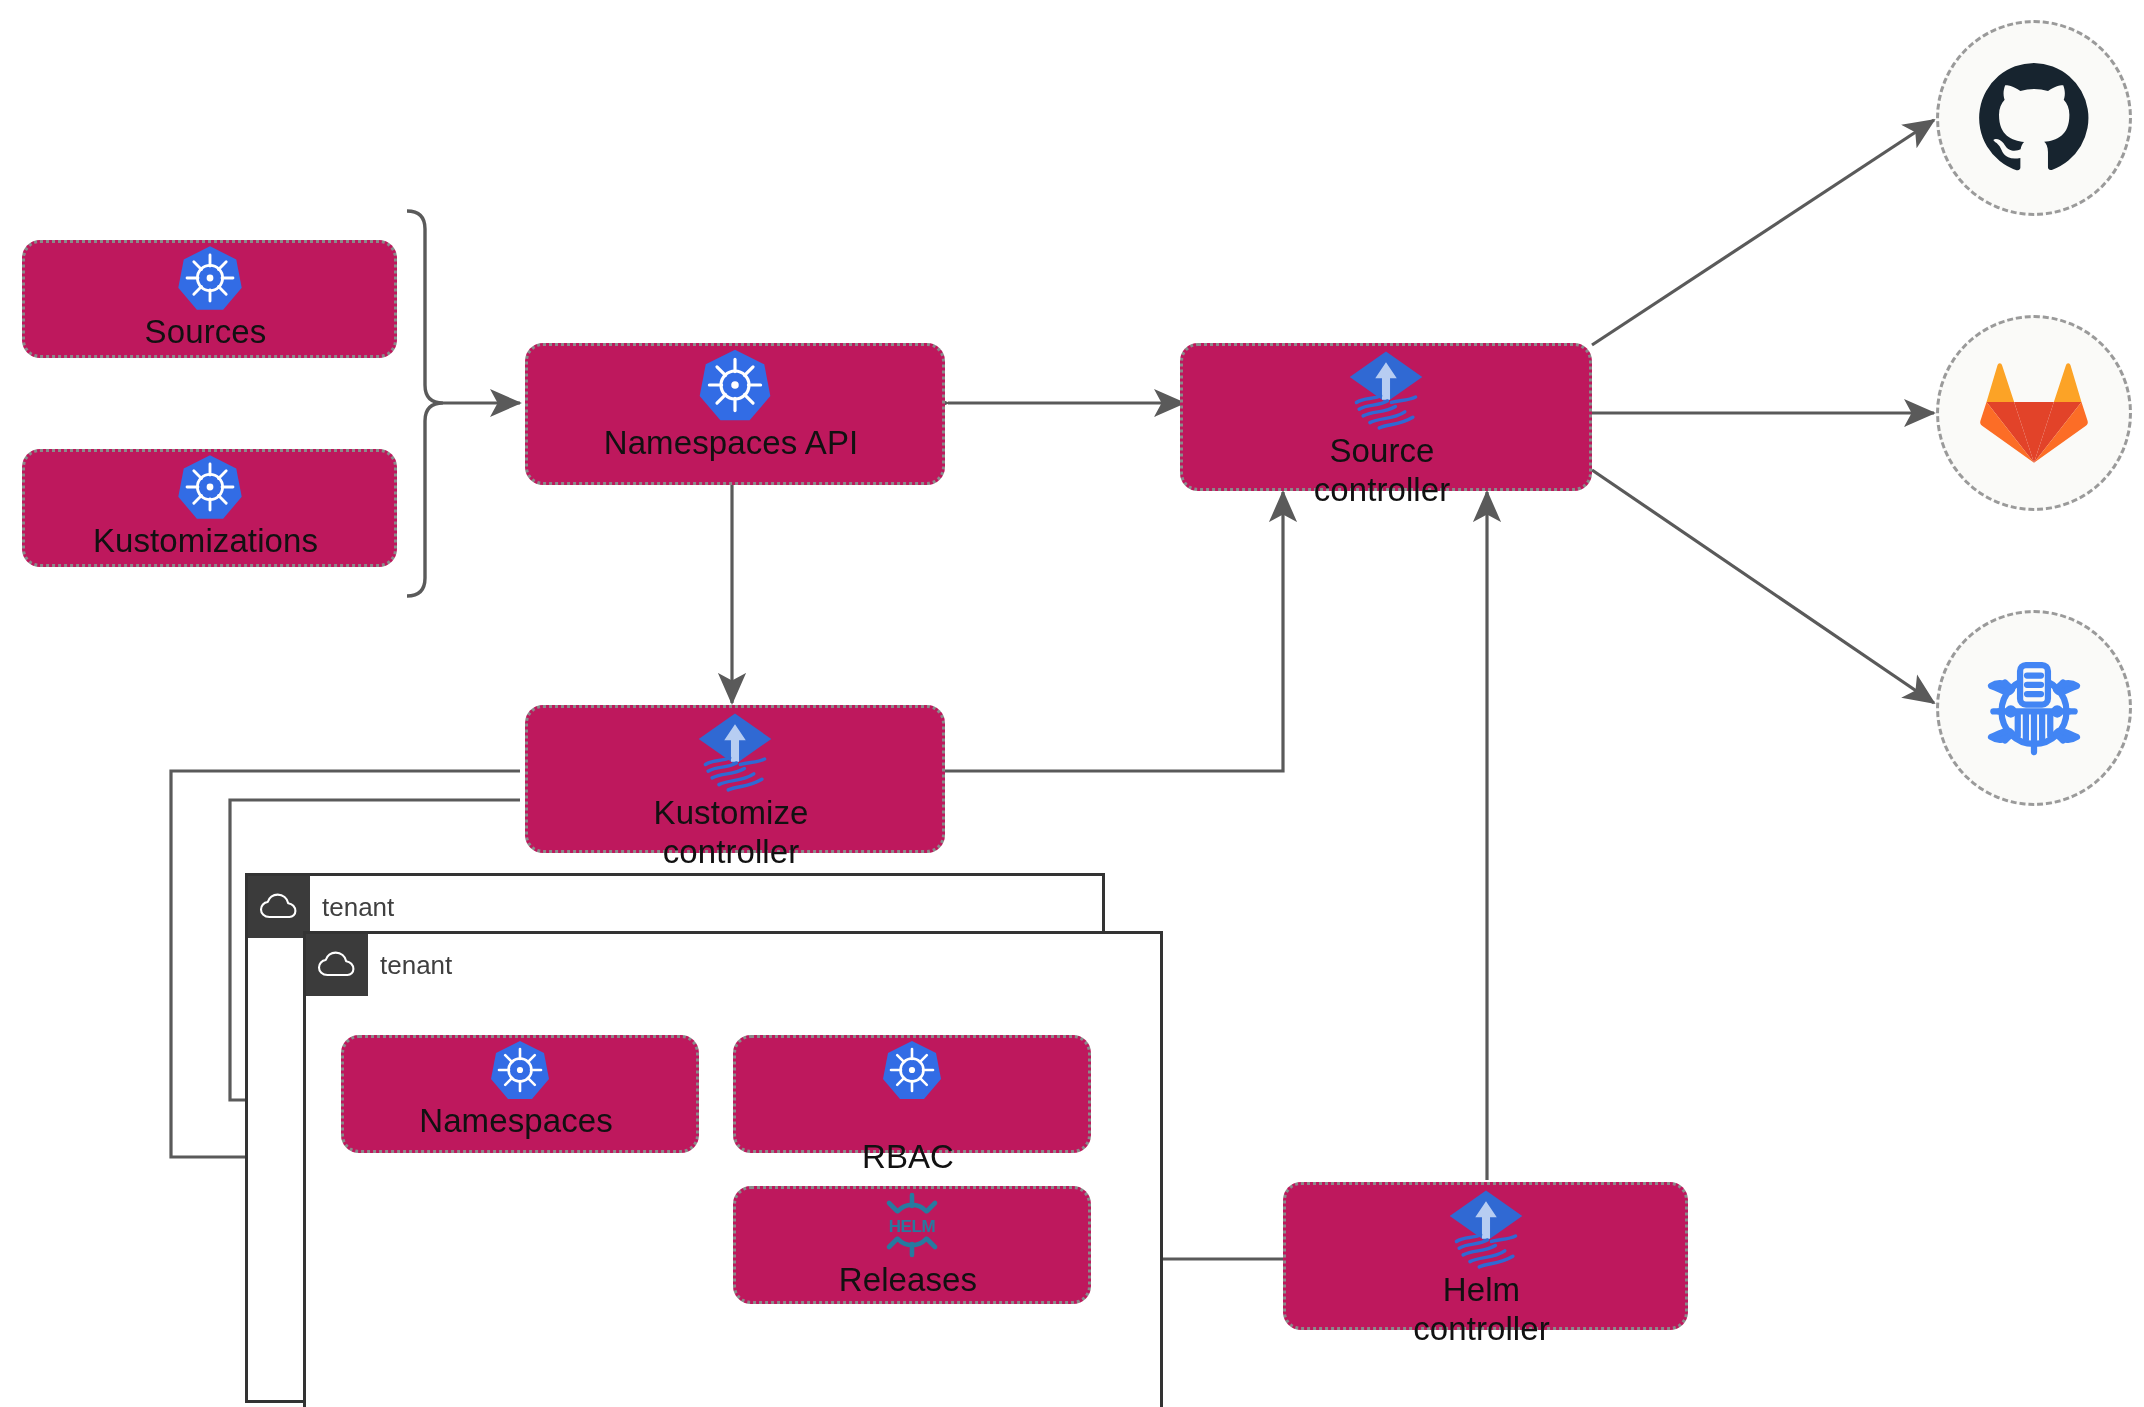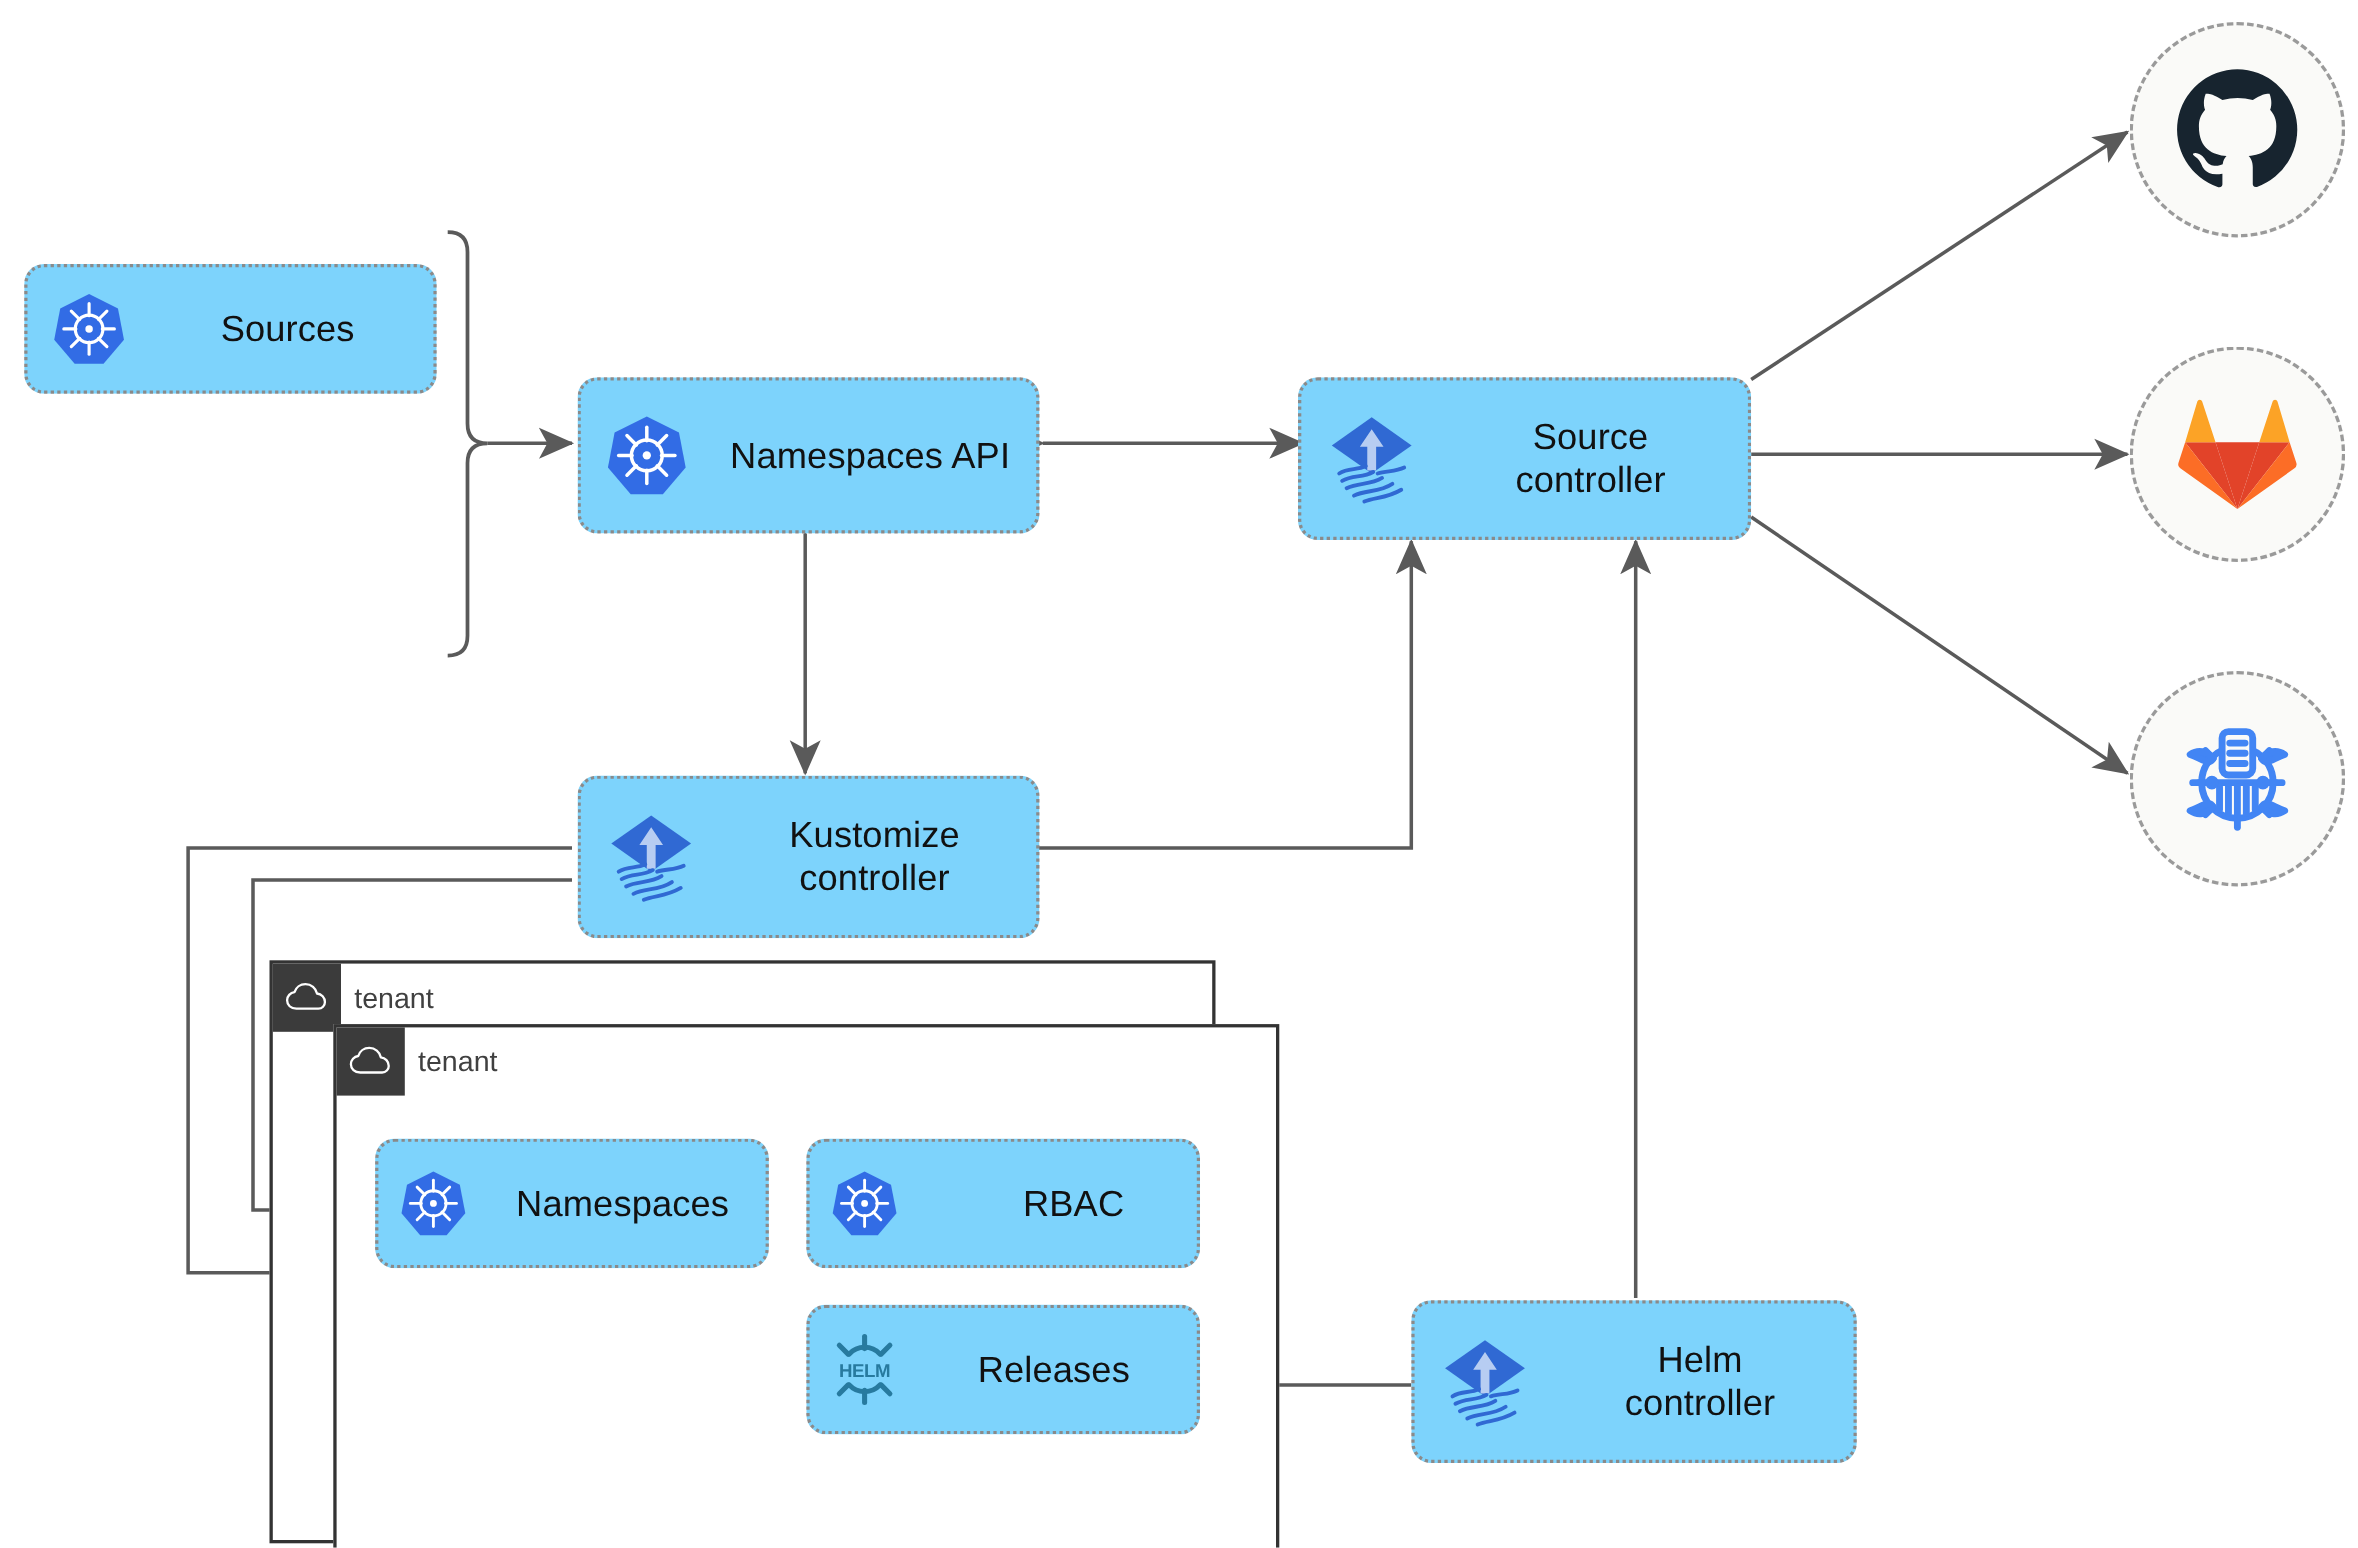--- a/index.html
+++ b/index.html
@@ -3,26 +3,27 @@
 <meta charset="utf-8">
 <style>
   html,body{margin:0;padding:0;background:#ffffff;}
   body{font-family:"Liberation Sans",sans-serif;}
   #stage{position:relative;width:2144px;height:1407px;background:#fff;overflow:hidden;}
   svg.edges{position:absolute;left:0;top:0;width:2144px;height:1407px;pointer-events:none;}
 
   
   .node{
     position:absolute;
-    background:#7dd3fc;
+    background:#be185d;
     border:3px dotted #8a8a8a;
     border-radius:18px;
     display:flex;
     align-items:center;
     box-sizing:border-box;
+    flex-direction:column;
   }
   .node .ico{flex:0 0 auto;display:flex;align-items:center;justify-content:center;}
   .node .lbl{
     flex:1 1 auto;text-align:center;color:#111;
     font-size:33px;line-height:1.18;letter-spacing:.1px;
     padding-right:8px;
   }
   .node.two-line .lbl{font-size:33px;}
 
   
@@ -107,20 +108,40 @@
           <line x1="17.2" y1="17.2" x2="24.2" y2="24.2"></line>
           <line x1="39.8" y1="39.8" x2="46.8" y2="46.8"></line>
           <line x1="46.8" y1="17.2" x2="39.8" y2="24.2"></line>
           <line x1="24.2" y1="39.8" x2="17.2" y2="46.8"></line>
         </g>
       </svg>
     </div>
     <div class="lbl">Sources</div>
   </div>
 
+  <div class="node" style="left:22px;top:449px;width:375px;height:118px;">
+    <div class="ico" style="width:112px;">
+      <svg width="70" height="70" viewBox="0 0 64 64">
+        <polygon points="32,3 56,15 61,41 44,61 20,61 3,41 8,15" fill="#326ce5"></polygon>
+        <g fill="none" stroke="#fff" stroke-width="2.6" stroke-linecap="round">
+          <circle cx="32" cy="32" r="11.5"></circle>
+          <circle cx="32" cy="32" r="3.1" fill="#fff" stroke="none"></circle>
+          <line x1="32" y1="11" x2="32" y2="21"></line>
+            <line x1="32" y1="43" x2="32" y2="53"></line>
+          <line x1="11" y1="32" x2="21" y2="32"></line>
+            <line x1="43" y1="32" x2="53" y2="32"></line>
+          <line x1="17.2" y1="17.2" x2="24.2" y2="24.2"></line>
+            <line x1="39.8" y1="39.8" x2="46.8" y2="46.8"></line>
+          <line x1="46.8" y1="17.2" x2="39.8" y2="24.2"></line>
+            <line x1="24.2" y1="39.8" x2="17.2" y2="46.8"></line>
+        </g>
+      </svg>
+    </div>
+    <div class="lbl">Kustomizations</div>
+  </div>
 
   <div class="node" style="left:525px;top:343px;width:420px;height:142px;">
     <div class="ico" style="width:120px;">
       <svg width="78" height="78" viewBox="0 0 64 64">
         <polygon points="32,3 56,15 61,41 44,61 20,61 3,41 8,15" fill="#326ce5"></polygon>
         <g fill="none" stroke="#fff" stroke-width="2.6" stroke-linecap="round">
           <circle cx="32" cy="32" r="11.5"></circle>
           <circle cx="32" cy="32" r="3.1" fill="#fff" stroke="none"></circle>
           <line x1="32" y1="11" x2="32" y2="21"></line>
             <line x1="32" y1="43" x2="32" y2="53"></line>

